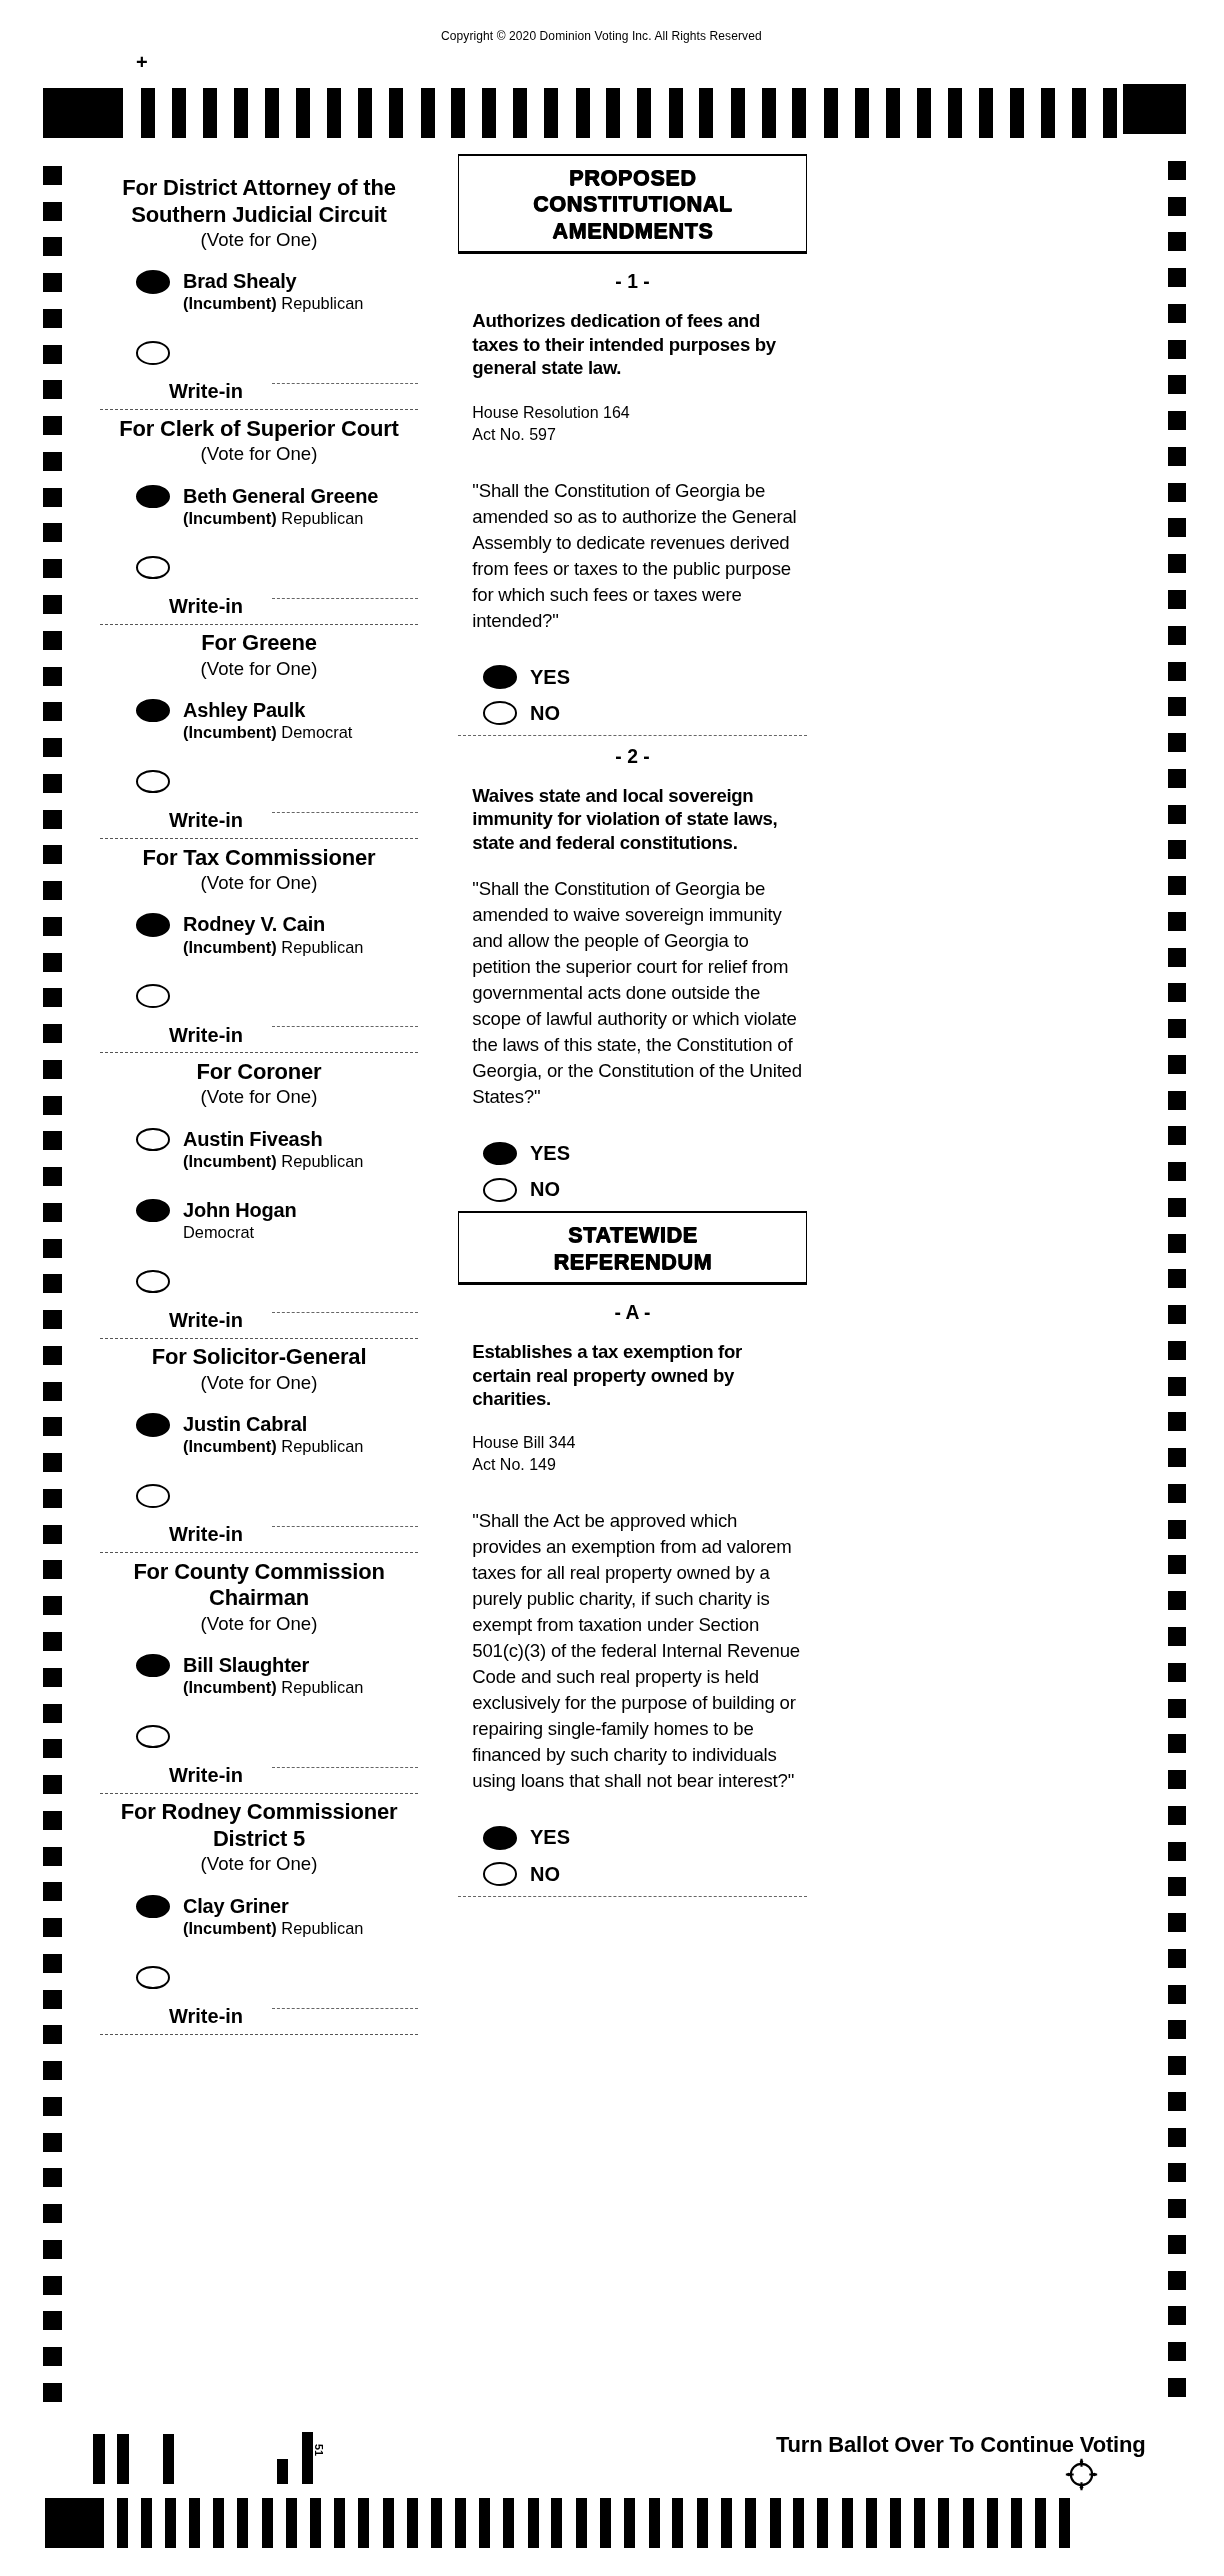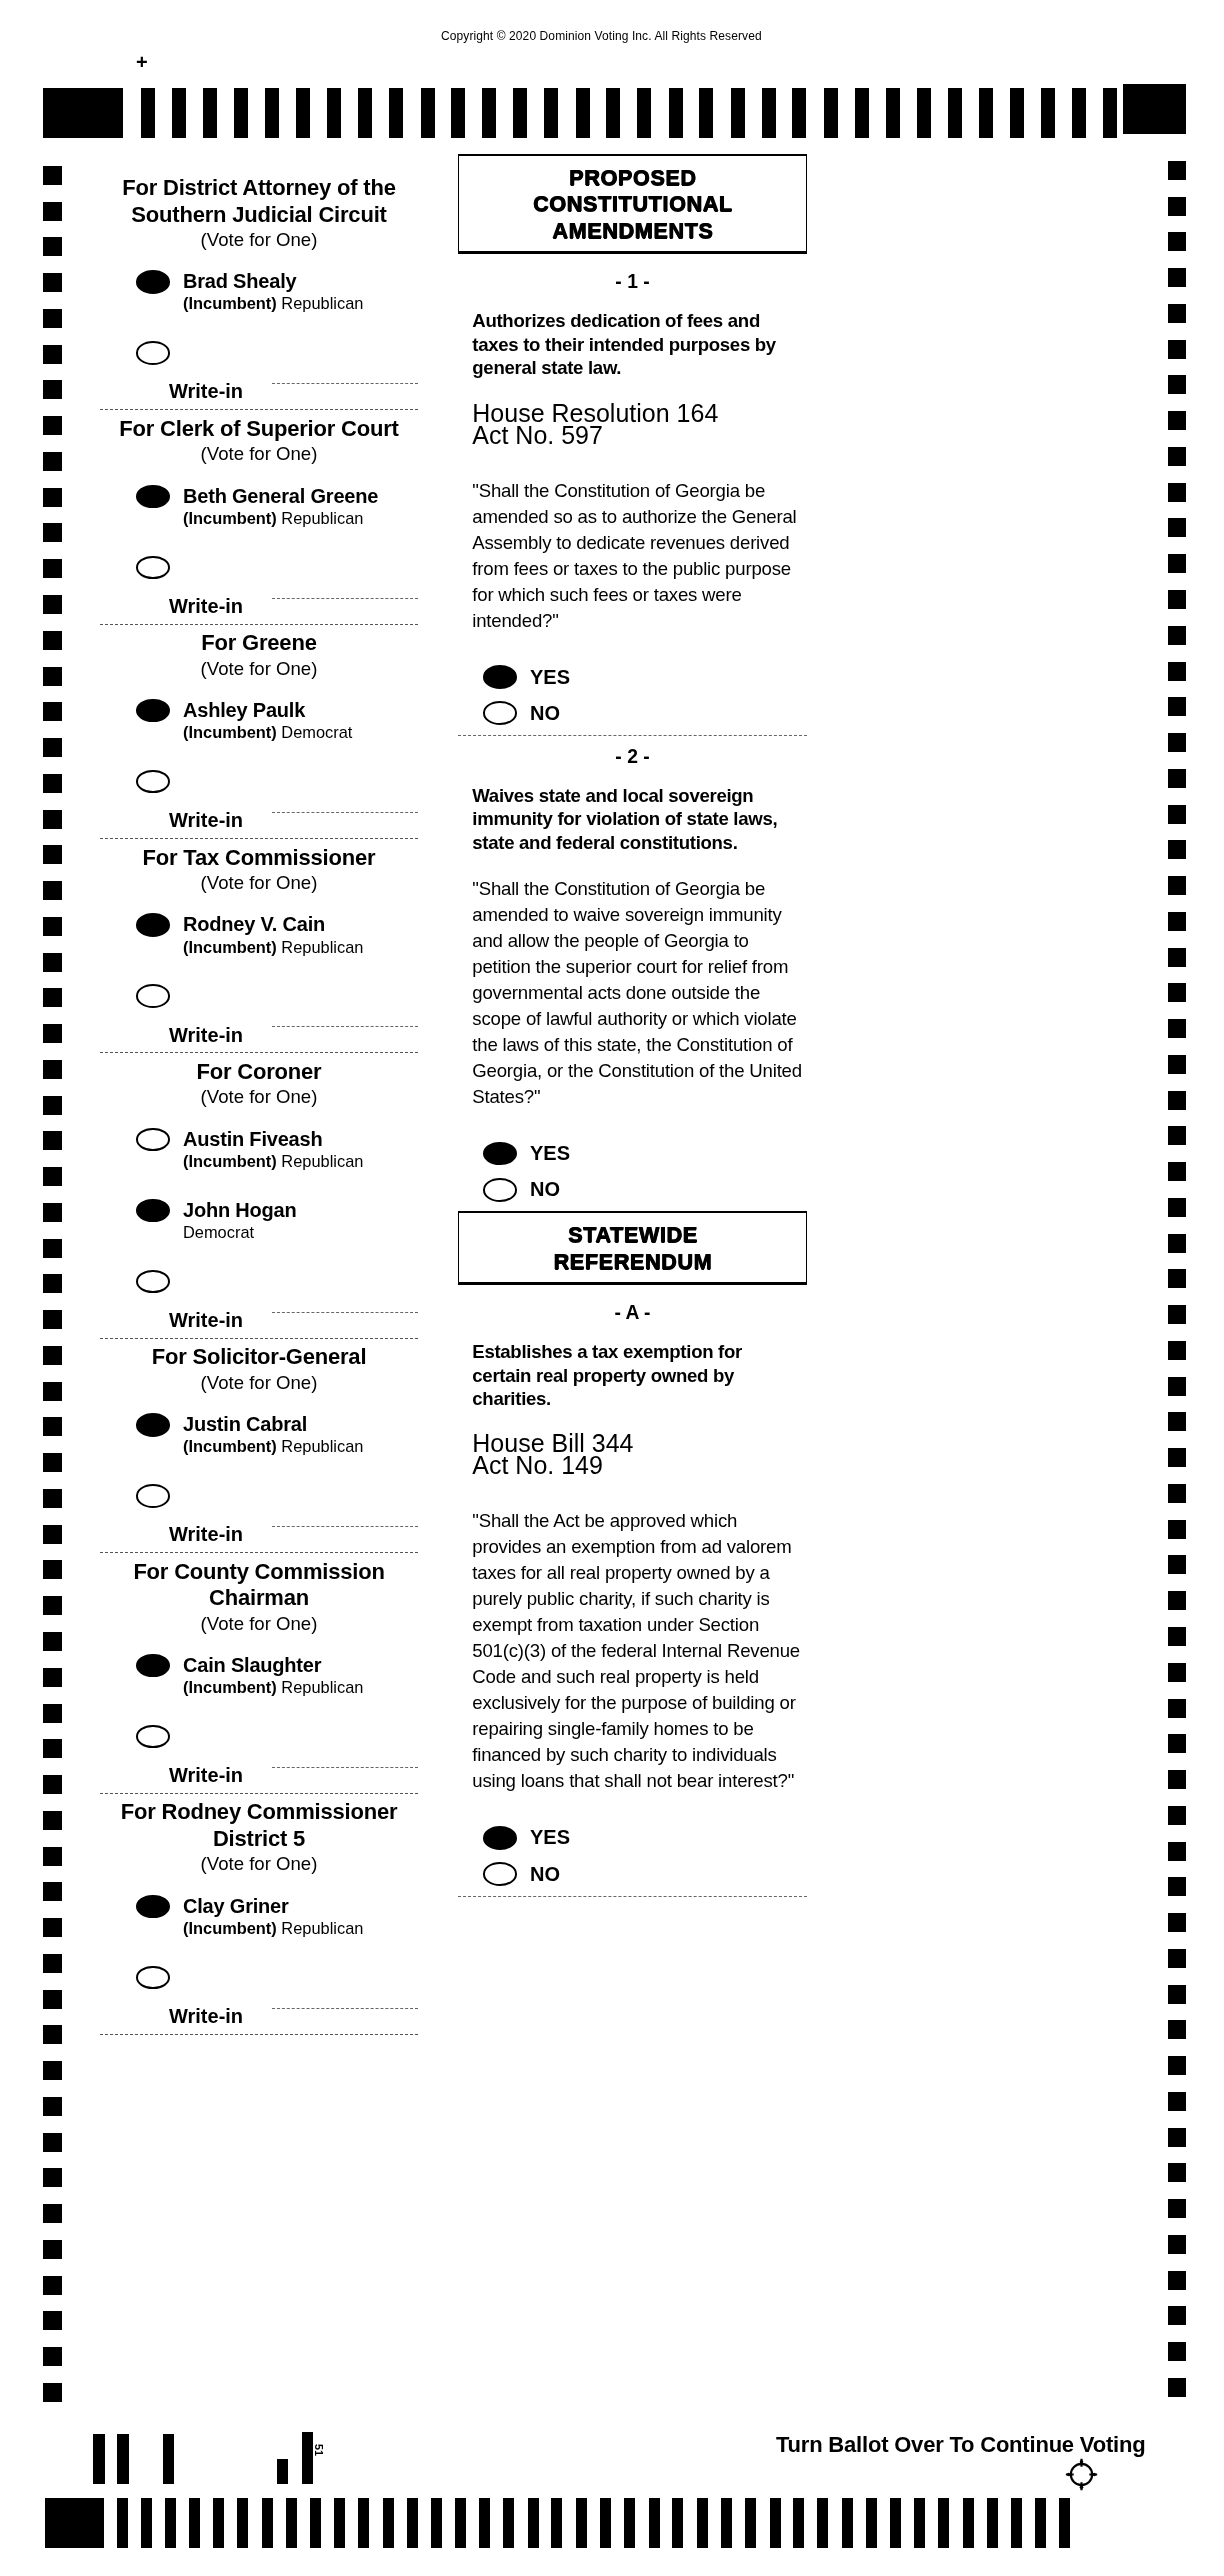--- a/index.html
+++ b/index.html
@@ -31,21 +31,21 @@
 
   
   .col-right{position:absolute;left:458px;top:154px;width:349px;}
   .mbox{border:1.4px solid #000;border-top-width:2.1px;border-bottom-width:3.6px;text-align:center;
         padding:8.6px 0 7.2px;margin-bottom:15.7px;}
   .mbox-line{font-size:21.5px;font-weight:bold;line-height:26.5px;letter-spacing:0.7px;
              text-shadow:1.1px 0 0 #000,0.6px 0.6px 0 #000;}
   .m-number{text-align:center;font-size:19.3px;font-weight:bold;line-height:23.6px;margin-bottom:15.7px;}
   .m-summary{font-size:18.6px;font-weight:bold;line-height:23.6px;letter-spacing:-0.3px;
              padding-left:14.3px;padding-right:4.3px;margin-bottom:21.5px;}
-  .m-refs{font-size:25px;line-height:22px;padding-left:14.3px;margin-bottom:32px;}
+  .m-refs{font-size:16px;line-height:22px;padding-left:14.3px;margin-bottom:32px;}
   .m-question{font-size:18.6px;line-height:26px;letter-spacing:-0.2px;
               padding-left:14.3px;padding-right:1.4px;margin-bottom:29px;}
   .choice-row{display:flex;align-items:center;padding-left:25px;height:29px;margin-bottom:7.2px;}
   .choice-label{font-size:20px;font-weight:bold;margin-left:13px;}
   .m-divider{border-top:1.4px dashed #666;margin:2.9px 0 8.6px;}
 
   
   .turnover{position:absolute;left:776px;top:2432px;font-size:22px;font-weight:bold;letter-spacing:-0.2px;}
   .stub{position:absolute;left:313px;top:2444px;font-size:10.7px;font-weight:bold;
         writing-mode:vertical-rl;text-orientation:sideways;}
@@ -171,21 +171,21 @@
       </section>
       <section class="contest">
         <div class="contest-header">
           <div class="contest-title">For County Commission</div>
           <div class="contest-title">Chairman</div>
           <div class="vote-for">(Vote for One)</div>
         </div>
         <div class="cand-row">
           <div class="oval filled"></div>
           <div class="cand-text">
-            <div class="cand-name">Cain Slaughter</div>
+            <div class="cand-name">Bill Slaughter</div>
             <div class="cand-party"><span class="inc">(Incumbent)</span> <span>Republican</span></div>
           </div>
         </div>
         <div class="empty-row">
           <div class="oval"></div>
         </div>
         <div class="writein">Write-in</div>
       </section>
       <section class="contest">
         <div class="contest-header">

